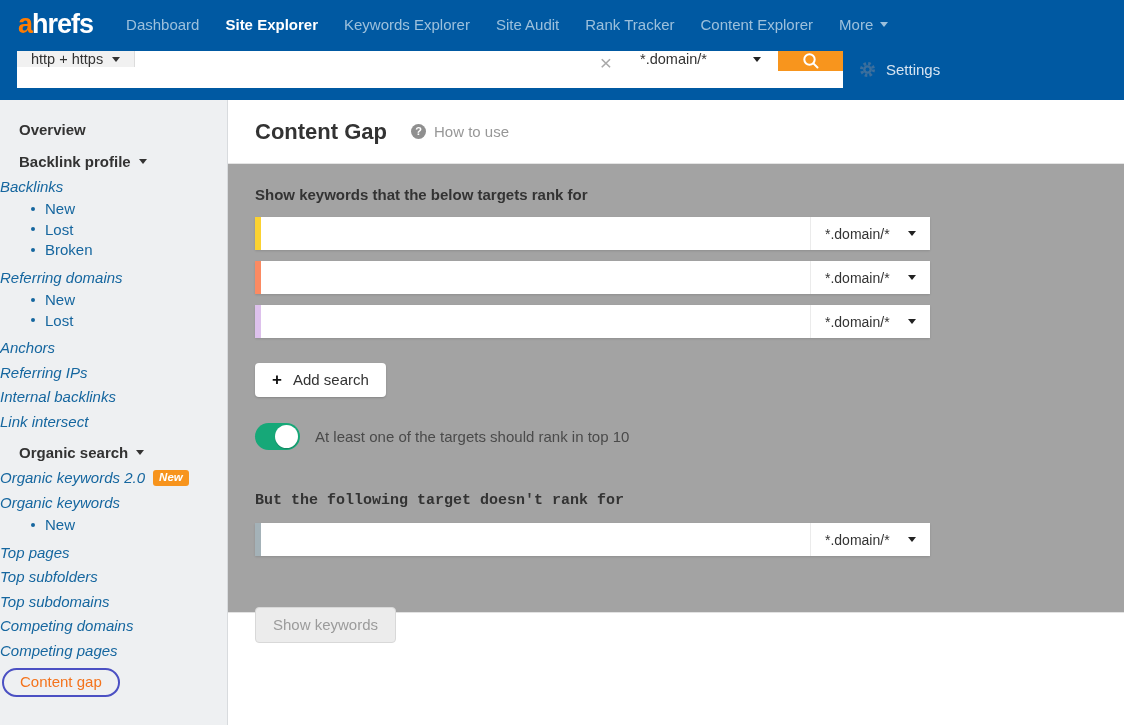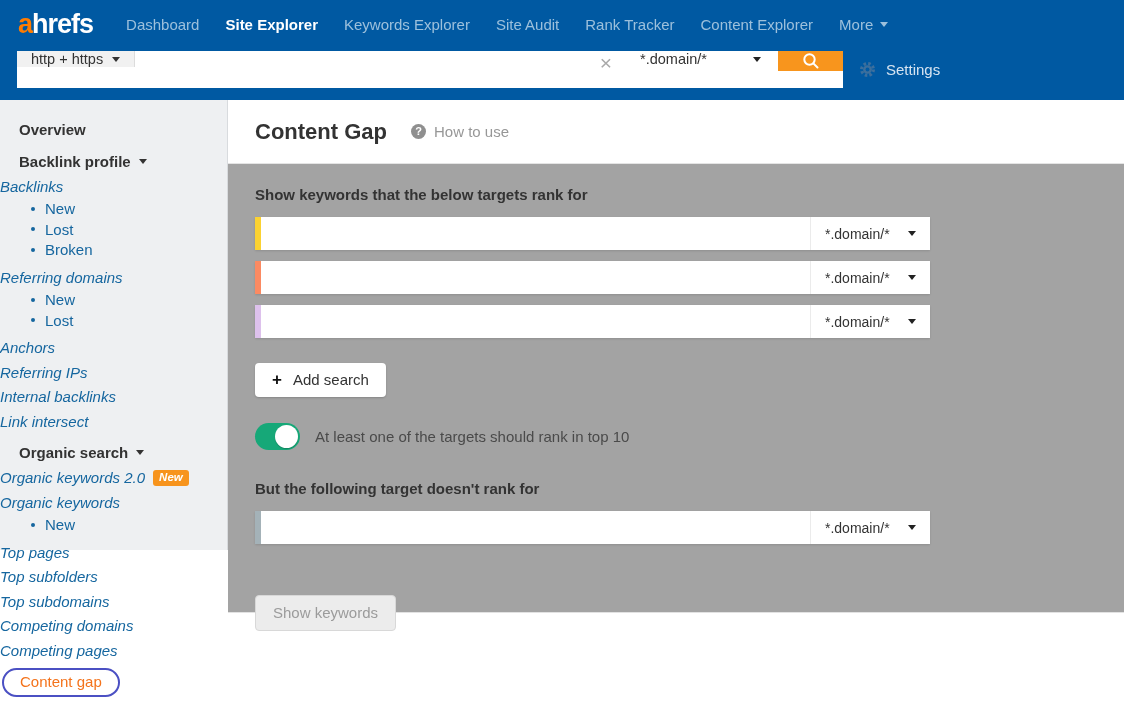--- a/index.html
+++ b/index.html
@@ -22,21 +22,21 @@
   .search-input { flex: 1; border: none; outline: none; font-size: 15px; padding: 0 12px; color: #333; background: transparent; }
   .clear-x { color: #a9a9a9; font-size: 21px; display: flex; align-items: center; padding: 0 12px; cursor: pointer; font-weight: 300; }
   .vdiv { width: 1px; background: #e2e2e2; }
   .scope-select { display: flex; align-items: center; justify-content: space-between; width: 153px; padding: 0 17px 0 15px; font-size: 14.5px; color: #333; cursor: pointer; }
   .scope-select .tri-down { color: #222; }
   .search-btn { width: 65px; background: #f8951d; border: none; display: flex; align-items: center; justify-content: center; cursor: pointer; }
   .settings { display: flex; align-items: center; margin-left: 15px; gap: 9px; height: 37px; cursor: pointer; }
   .settings-label { color: #d6e4f1; font-size: 15px; }
 
   
-  .sidebar { position: absolute; top: 100px; left: 0; width: 228px; height: 450px; background: #eef0f2; border-right: 1px solid #d8dbde; padding-top: 16px; }
+  .sidebar { position: absolute; top: 100px; left: 0; width: 228px; height: 625px; background: #eef0f2; border-right: 1px solid #d8dbde; padding-top: 16px; }
   .side-header { padding-left: 19px; color: #333; font-weight: bold; font-size: 15px; height: 26px; display: flex; align-items: center; gap: 8px; margin-top: 6px; cursor: pointer; }
   .side-header .tri-down { color: #333; }
   .side-link { color: #15669f; font-size: 15px; height: 24.5px; display: flex; align-items: center; cursor: pointer; font-style: italic; }
   .side-link.group-start { margin-top: 5px; }
   .side-sub { padding-left: 31px; color: #15669f; font-size: 15px; height: 20.5px; display: flex; align-items: center; gap: 10px; cursor: pointer; }
   .bullet { width: 4px; height: 4px; border-radius: 50%; background: #15669f; flex: 0 0 auto; }
   .badge { background: #f7941d; color: #fff; font-size: 11.5px; font-weight: bold; border-radius: 3px; padding: 2px 6px 3px; margin-left: 8px; line-height: 1; }
   .active-wrap { margin-top: 5px; padding-left: 2px; }
   .active-pill { display: inline-block; border: 2px solid #4b50c3; border-radius: 16px; padding: 3px 16px 5px; color: #f4731c; font-size: 15px; cursor: pointer; }
 
@@ -58,21 +58,21 @@
   .row-scope .tri-down { color: #222; border-left-width: 4px; border-right-width: 4px; border-top-width: 5px; }
 
   .add-target-btn { margin-top: 14px; background: #fff; border: none; border-radius: 4px; padding: 8px 17px 9px; font-size: 15px; color: #333; box-shadow: 0 1px 2px rgba(0,0,0,0.18); display: inline-flex; align-items: center; gap: 11px; cursor: pointer; }
   .plus-glyph { font-weight: bold; font-size: 17px; color: #111; line-height: 1; }
 
   .toggle-row { margin-top: 26px; display: flex; align-items: center; gap: 15px; }
   .toggle { width: 45px; height: 27px; border-radius: 14px; background: #16a878; position: relative; cursor: pointer; flex: 0 0 auto; }
   .toggle-knob { position: absolute; right: 2px; top: 2px; width: 23px; height: 23px; border-radius: 50%; background: #fff; box-shadow: 0 1px 1px rgba(0,0,0,0.2); }
   .toggle-label { font-size: 15px; color: #4a4a4a; }
 
-  .section2 { margin-top: 30px; }
+  .section2 { margin-top: 42px; font-family: Liberation Mono, monospace; }
   .show-btn { margin-top: 40px; background: #ececec; border: 1px solid #d8d8d8; border-radius: 4px; color: #9b9b9b; font-size: 15px; padding: 8px 17px 9px; cursor: default; }
 </style>
 </head>
 <body>
 
 <div class="topbar">
   <div class="nav-row">
     <div class="logo"><span class="logo-a">a</span><span class="logo-rest">hrefs</span></div>
     <div class="nav-item">
         <span>Dashboard</span>

